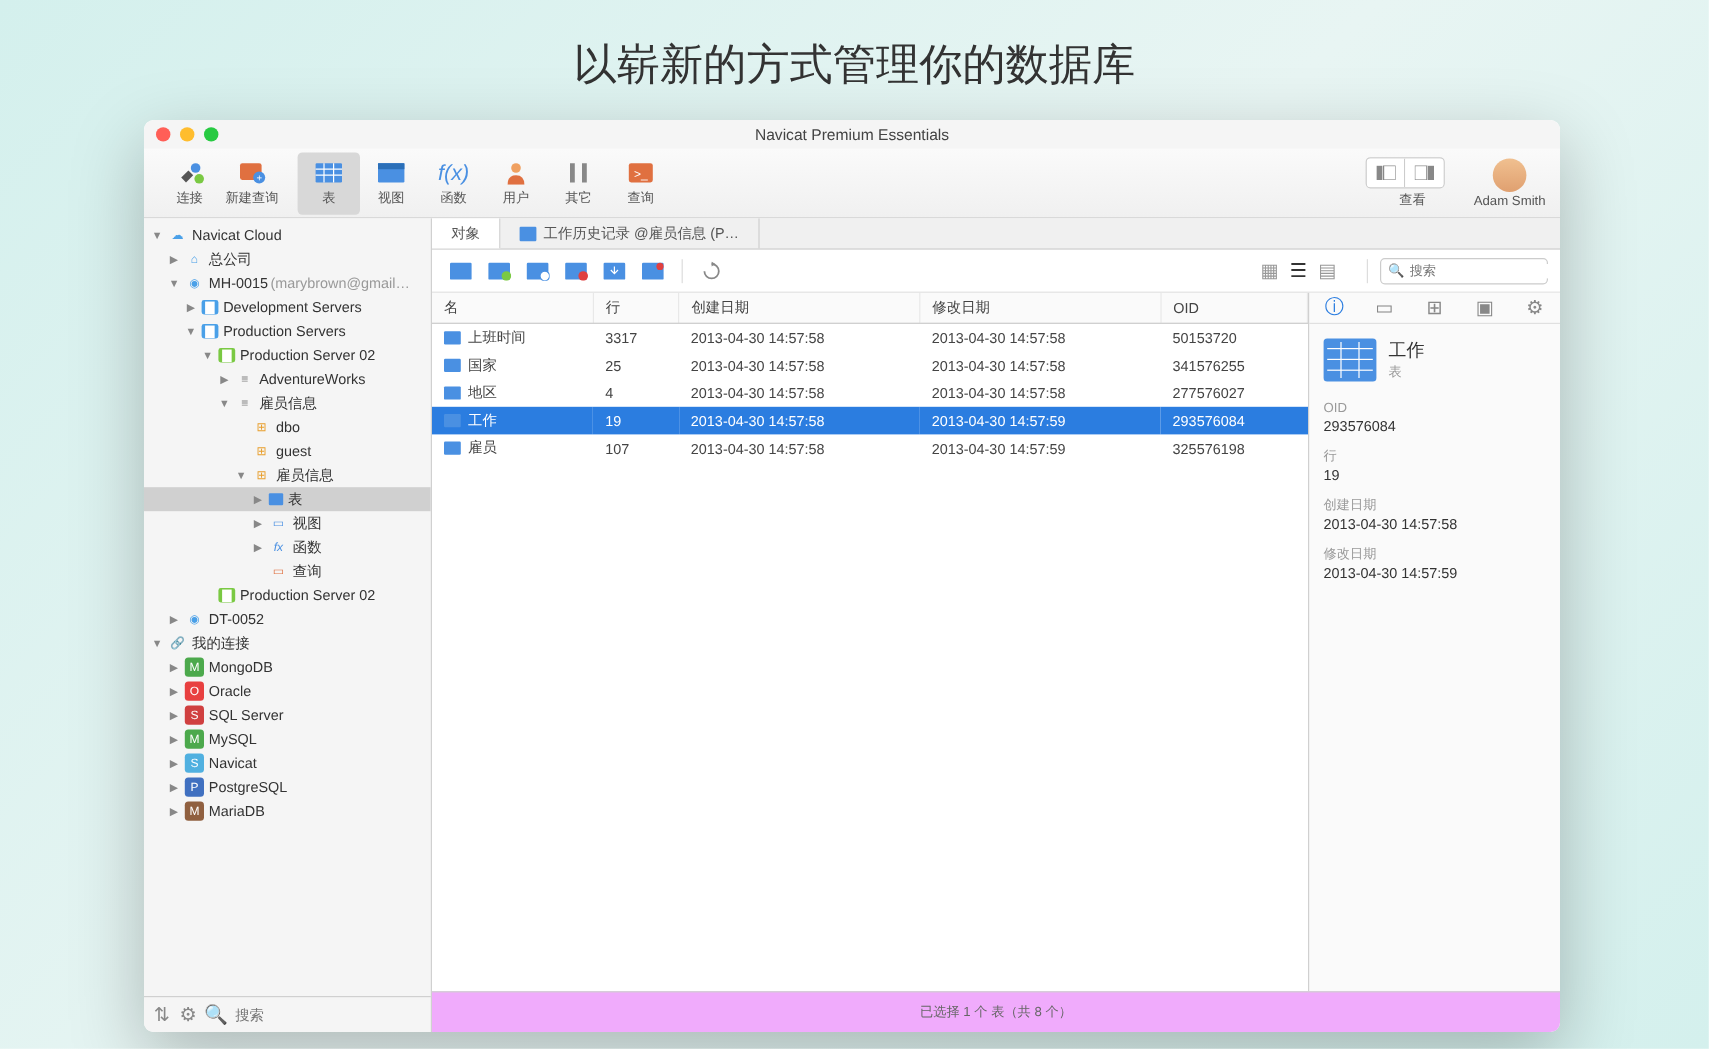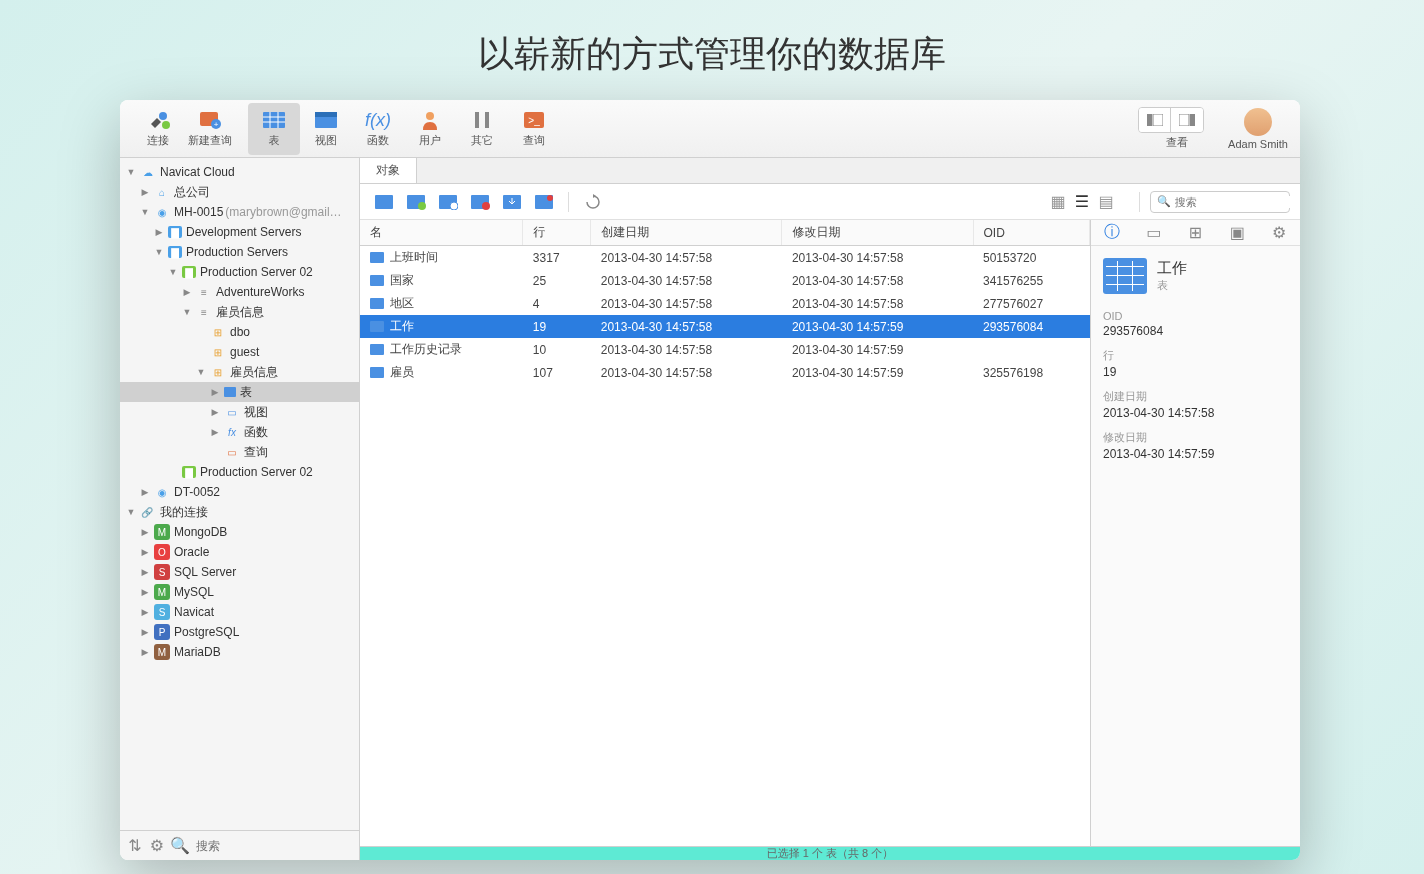--- a/index.html
+++ b/index.html
@@ -81,29 +81,37 @@
 .info-body { padding: 12px; font-size: 12px; color: #555; }
 .info-header { display: flex; align-items: center; gap: 10px; margin-bottom: 16px; }
 .info-big-icon { width: 44px; height: 36px; background: #4a90e2; border-radius: 3px; position: relative; }
 .info-big-icon::before { content: ''; position: absolute; top: 8px; left: 3px; right: 3px; height: 1px; background: #fff; box-shadow: 0 9px 0 #fff, 0 18px 0 #fff; }
 .info-big-icon::after { content: ''; position: absolute; top: 3px; bottom: 3px; left: 14px; width: 1px; background: #fff; box-shadow: 15px 0 0 #fff; }
 .info-title { font-size: 15px; color: #333; }
 .info-sub { font-size: 11px; color: #999; }
 .info-field { margin-bottom: 10px; }
 .info-label { color: #999; font-size: 11px; margin-bottom: 2px; }
 .info-value { color: #333; font-size: 12px; }
-.status-bar { height: 14px; border-top: 1px solid #d0d0d0; background: #5eead4; display: flex; align-items: center; justify-content: center; font-size: 11px; color: #666; }
+.status-bar { height: 34px; border-top: 1px solid #d0d0d0; background: #f0abfc; display: flex; align-items: center; justify-content: center; font-size: 11px; color: #666; }
 svg { display: block; }
 </style>
 </head>
 <body>
 
 <div class="hero-title">以崭新的方式管理你的数据库</div>
 
 <div class="window">
+  <div class="titlebar">
+    <div class="traffic">
+      <span class="tl-close"></span>
+      <span class="tl-min"></span>
+      <span class="tl-max"></span>
+    </div>
+    <div class="win-title">Navicat Premium Essentials</div>
+  </div>
 
   <div class="toolbar">
     <div class="tb-btn">
       <div class="tb-icon">
           <svg width="26" height="20" viewBox="0 0 26 20">
             <path d="M6 14 L12 8 L16 12 L10 18 Z" fill="#555"></path>
             <circle cx="18" cy="6" r="4" fill="#4a90e2"></circle>
             <circle cx="21" cy="15" r="4" fill="#7ac943"></circle>
           </svg>
         </div>
@@ -332,20 +340,24 @@
         <div class="sf-icon">⚙</div>
         <div class="sf-icon">🔍</div>
         <input class="sf-search" placeholder="搜索" style="">
       </div>
     </div>
 
     <div class="main">
       <div class="tabs" id="tabs">
           <div class="tab active">
             <span>对象</span>
+          </div>
+          <div class="tab">
+            <span class="tab-icon" style="background:#4a90e2;border-radius:1px"></span>
+            <span>工作历史记录 @雇员信息 (P…</span>
           </div>
         </div>
       <div class="main-toolbar">
         <div class="mtb-btn">
             <svg width="20" height="16">
               <rect x="1" y="1" width="18" height="14" fill="#4a90e2" rx="1"></rect>
             </svg>
           </div>
         <div class="mtb-btn">
             <svg width="20" height="16">
@@ -429,27 +441,20 @@
                   <td>2013-04-30 14:57:58</td>
                   <td>2013-04-30 14:57:58</td>
                   <td>277576027</td>
                 </tr>
                 <tr class="row selected">
                   <td><span class="row-icon"></span>工作</td>
                   <td>19</td>
                   <td>2013-04-30 14:57:58</td>
                   <td>2013-04-30 14:57:59</td>
                   <td>293576084</td>
-                </tr>
-                <tr class="row">
-                  <td><span class="row-icon"></span>工作历史记录</td>
-                  <td>10</td>
-                  <td>2013-04-30 14:57:58</td>
-                  <td>2013-04-30 14:57:59</td>
-                  <td></td>
                 </tr>
                 <tr class="row">
                   <td><span class="row-icon"></span>雇员</td>
                   <td>107</td>
                   <td>2013-04-30 14:57:58</td>
                   <td>2013-04-30 14:57:59</td>
                   <td>325576198</td>
                 </tr>
               </tbody>
           </table>

